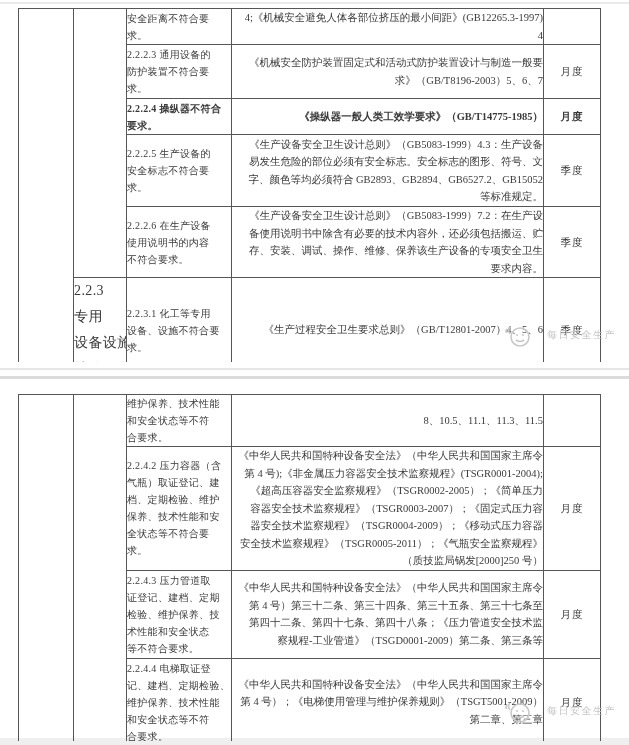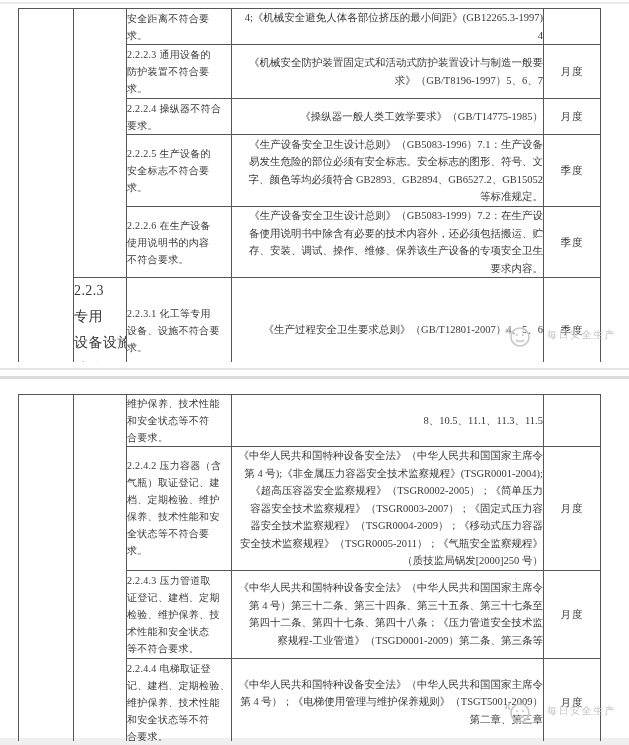--- a/index.html
+++ b/index.html
@@ -67,34 +67,34 @@
 求。</td>
     <td class="content cell">4;《机械安全避免人体各部位挤压的最小间距》(GB12265.3-1997)
 4</td>
     <td class="freq cell"></td>
   </tr>
   <tr style="height:54px;">
     <td class="item cell">2.2.2.3 通用设备的
 防护装置不符合要
 求。</td>
     <td class="content cell">《机械安全防护装置固定式和活动式防护装置设计与制造一般要
-求》（GB/T8196-1997）5、6、7</td>
-    <td class="freq cell">月度</td>
-  </tr>
-  <tr style="height:36px;">
+求》（GB/T8196-2003）5、6、7</td>
+    <td class="freq cell">月度</td>
+  </tr>
+  <tr style="height:36px;font-weight:bold;">
     <td class="item cell">2.2.2.4 操纵器不符合
 要求。</td>
     <td class="content cell">《操纵器一般人类工效学要求》（GB/T14775-1985）</td>
     <td class="freq cell">月度</td>
   </tr>
   <tr style="height:72px;">
     <td class="item cell">2.2.2.5 生产设备的
 安全标志不符合要
 求。</td>
-    <td class="content cell">《生产设备安全卫生设计总则》（GB5083-1996）7.1：生产设备
+    <td class="content cell">《生产设备安全卫生设计总则》（GB5083-1999）4.3：生产设备
 易发生危险的部位必须有安全标志。安全标志的图形、符号、文
 字、颜色等均必须符合 GB2893、GB2894、GB6527.2、GB15052
 等标准规定。</td>
     <td class="freq cell">季度</td>
   </tr>
   <tr style="height:71px;">
     <td class="item cell">2.2.2.6 在生产设备
 使用说明书的内容
 不符合要求。</td>
     <td class="content cell">《生产设备安全卫生设计总则》（GB5083-1999）7.2：在生产设

